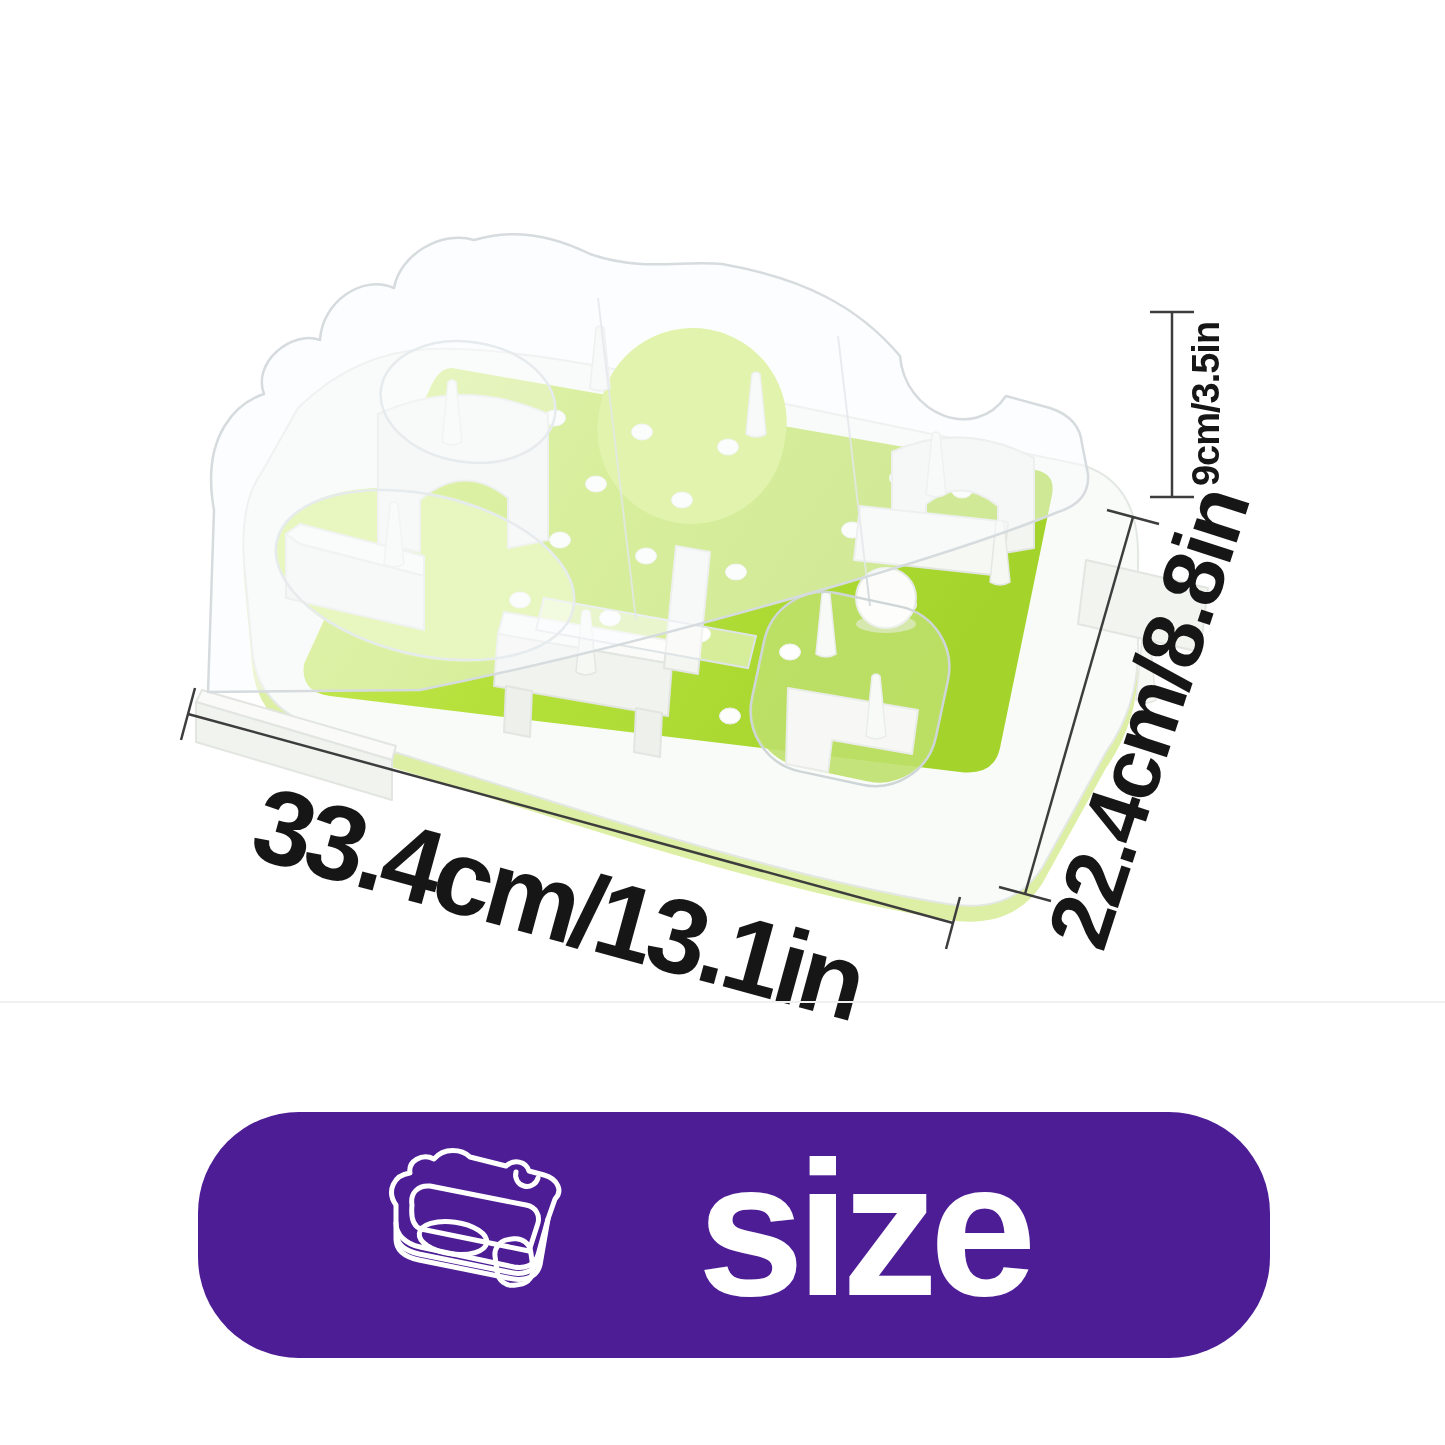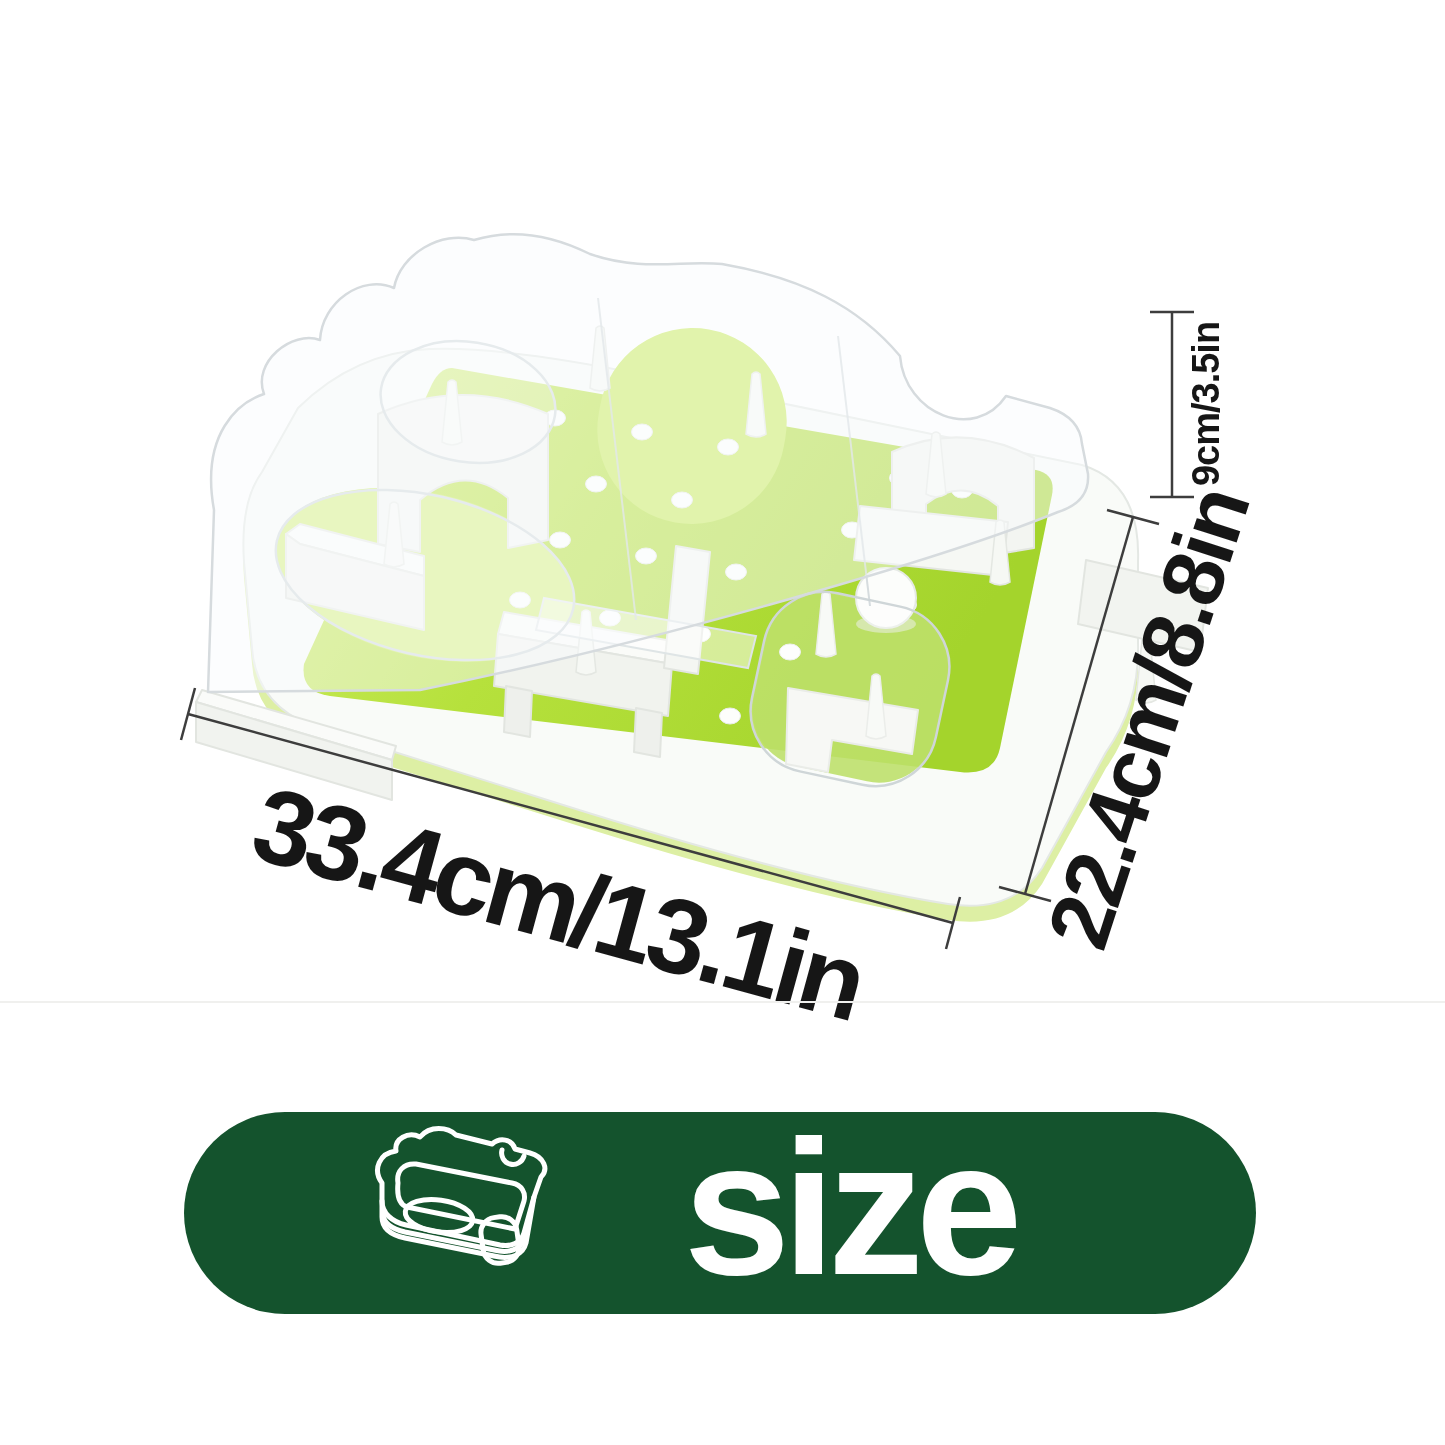--- a/index.html
+++ b/index.html
@@ -10,22 +10,22 @@
   .dim-label{position:absolute;font-weight:bold;color:#161616;white-space:nowrap;
              transform-origin:center;line-height:1;}
   #width-label{left:558px;top:903px;font-size:106px;letter-spacing:-5px;
                transform:translate(-50%,-50%) rotate(15.3deg);}
   #depth-label{left:1148px;top:718px;font-size:86px;letter-spacing:-3px;
                transform:translate(-50%,-50%) rotate(-72deg);}
   #height-label{left:1206px;top:404px;font-size:38px;letter-spacing:-1px;
                 transform:translate(-50%,-50%) rotate(-90deg);}
   #photo-separator{position:absolute;left:0;top:1001px;width:1445px;height:2px;
                    background:#f0f0ee;}
-  #size-banner{position:absolute;left:184px;top:1112px;width:1072px;height:202px;
-               border-radius:101px;background:#14532d;}
+  #size-banner{position:absolute;left:198px;top:1112px;width:1072px;height:246px;
+               border-radius:101px;background:#4c1d95;}
   #banner-icon{position:absolute;left:160px;top:50%;transform:translateY(-50%);}
   #banner-label{position:absolute;left:665px;top:47%;transform:translate(-50%,-50%);
                 font-weight:bold;font-size:192px;letter-spacing:-8px;color:#ffffff;}
 </style>
 </head>
 <body>
 
 <div id="canvas">
 
   <svg id="product-svg" width="1445" height="1445" viewBox="0 0 1445 1445">

